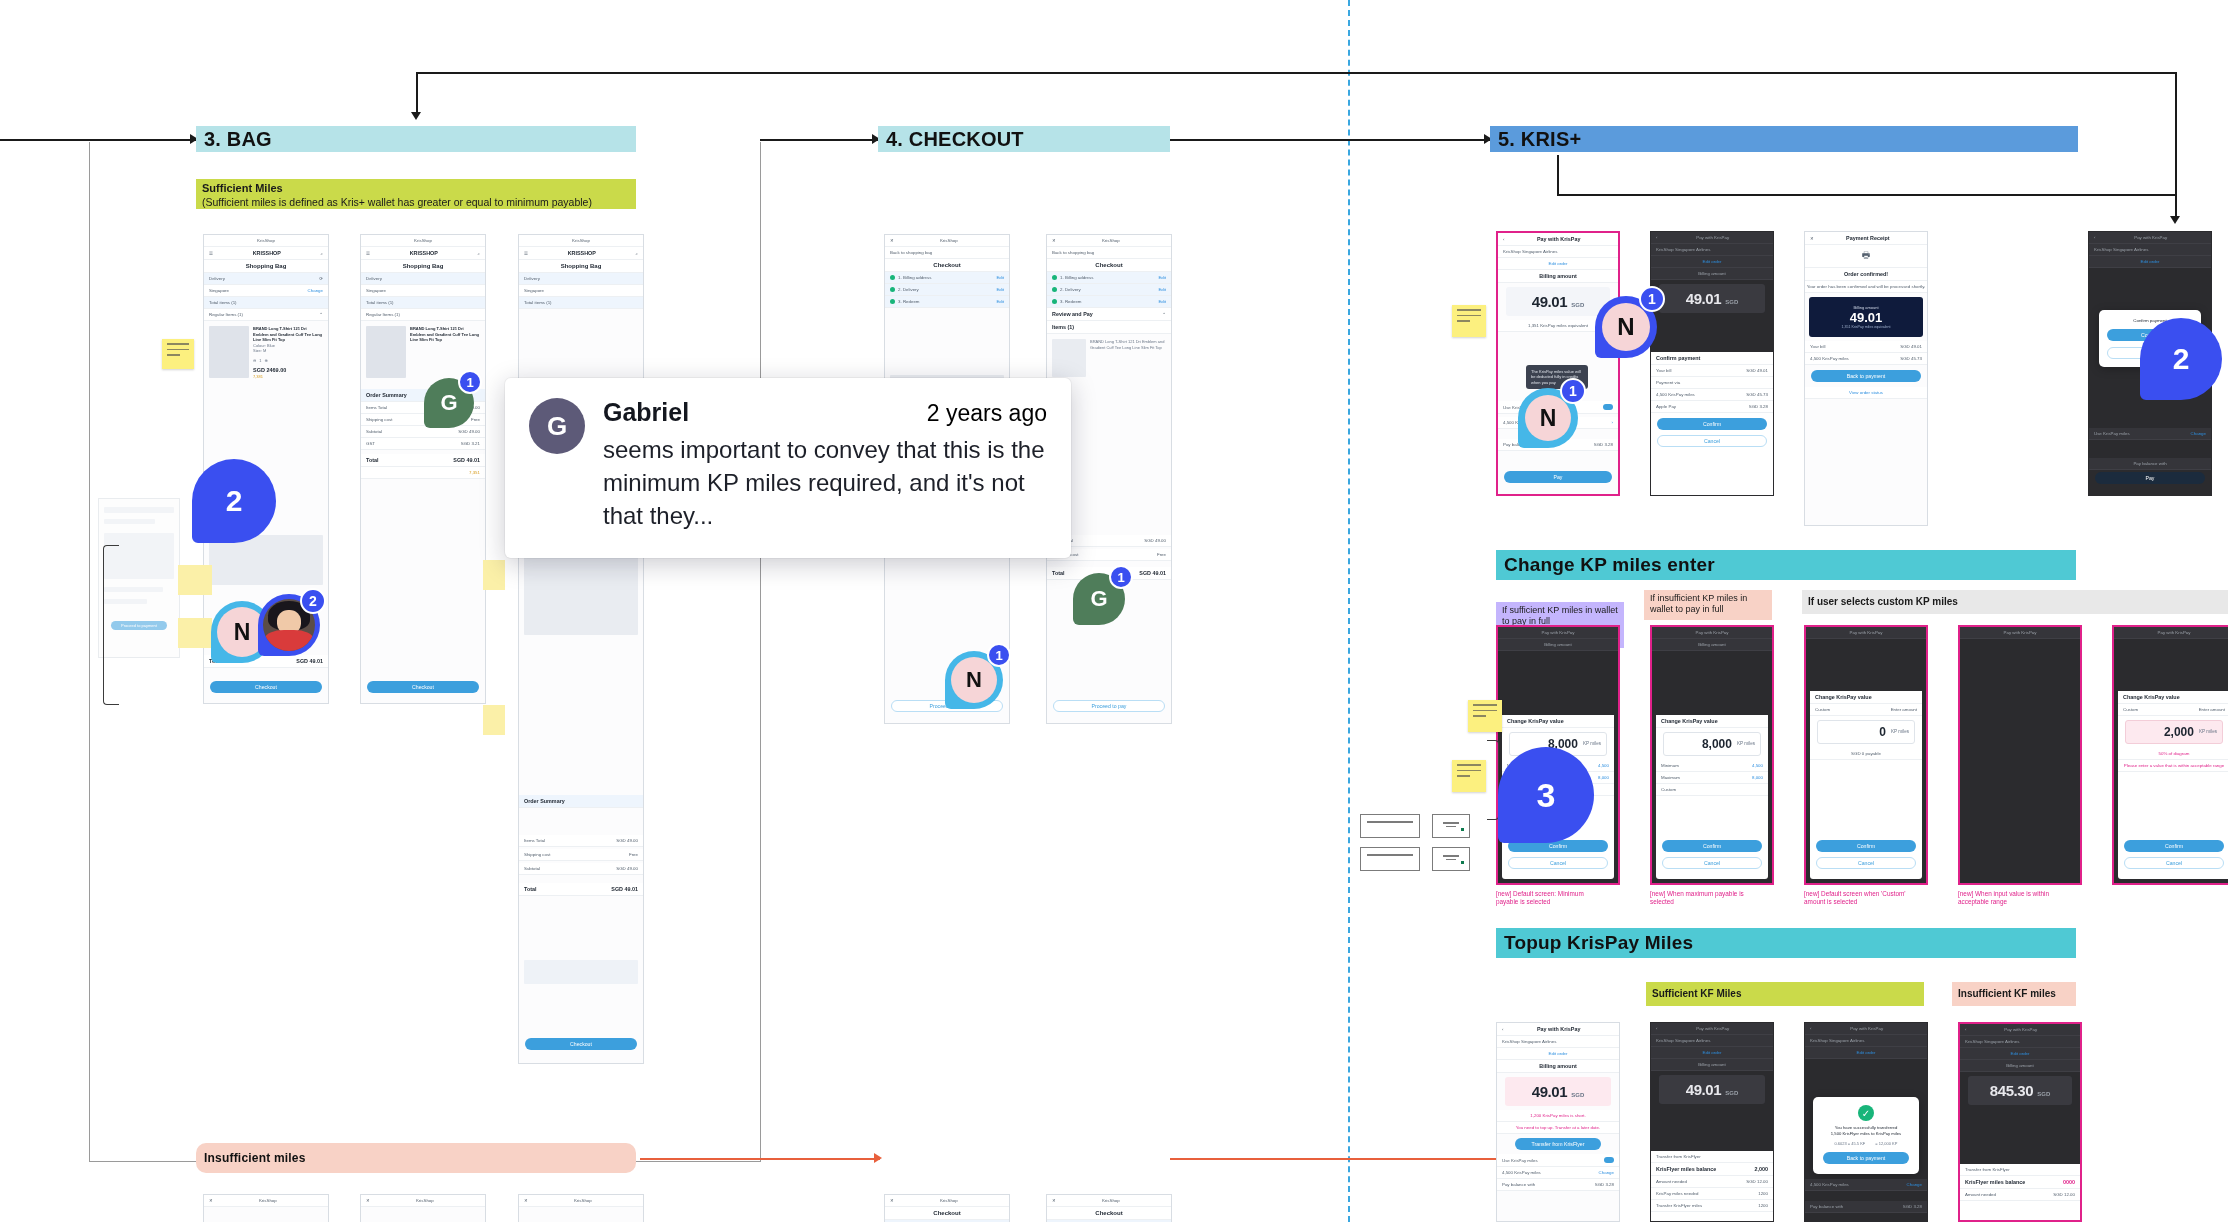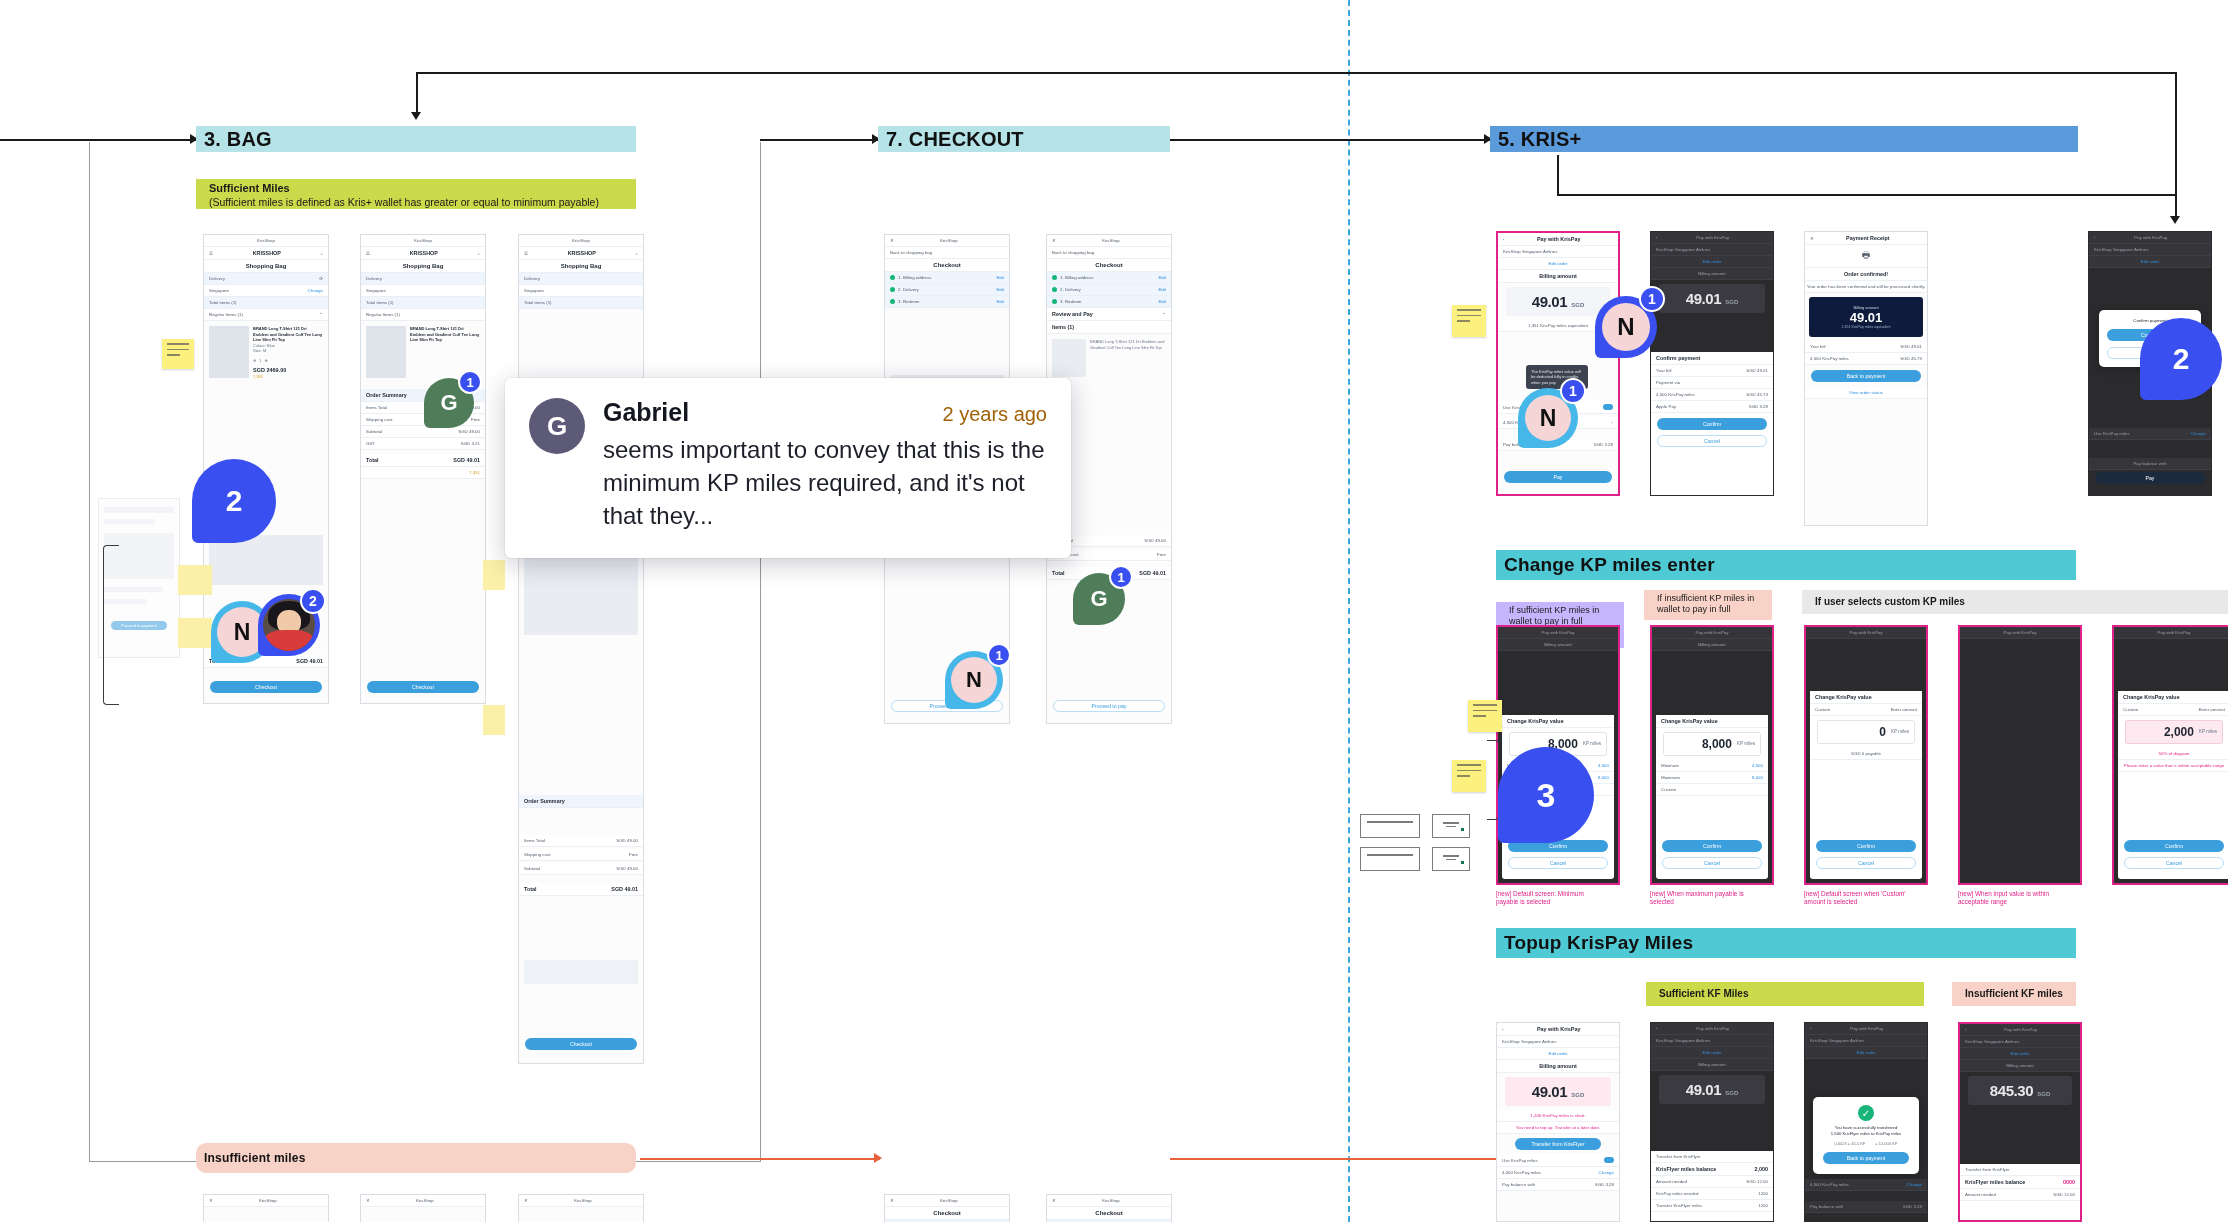--- a/index.html
+++ b/index.html
@@ -39,21 +39,21 @@
   .banner {
     position: absolute; display: flex; align-items: center;
     padding: 0 8px; font-weight: bold; color: #111;
     letter-spacing: .2px;
   }
   .banner.sec { height: 26px; font-size: 20px; }
   .banner.sub { height: 30px; font-size: 19px; }
 
   
   .tag {
-    position: absolute; padding: 3px 13px; font-size: 11px;
+    position: absolute; padding: 3px 6px; font-size: 11px;
     line-height: 1.25; color: #1a1a1a;
   }
   .tag b { font-weight: bold; display:block; }
   .tag .sm { font-size: 10.5px; }
 
   
   .phone {
     position: absolute; background: #fcfcfd; overflow: hidden;
     border: 1px solid #d8dde3;
   }
@@ -157,21 +157,21 @@
     padding:20px 24px 0 24px; display:flex; gap:18px;
   }
   #comment-card .av {
     width:56px;height:56px;border-radius:50%;background:#5d5a78;flex:none;
     display:flex;align-items:center;justify-content:center;
     color:#fff;font-size:26px;font-weight:bold;
   }
   #comment-card .body { flex:1; min-width:0; }
   #comment-card .hdr { display:flex; align-items:baseline; justify-content:space-between; }
   #comment-card .nm { font-size:25px; font-weight:bold; color:#14171f; }
-  #comment-card .tm { font-size:20px; color:#a16207; }
+  #comment-card .tm { font-size:23px; color:#000000; }
   #comment-card .txt {
     margin-top:6px; font-size:24px; line-height:1.38; color:#1d2029;
   }
 </style>
 </head>
 <body>
 
 <div id="board">
 
   <div class="dashline" style="left:1348px;"></div>
@@ -205,21 +205,21 @@
   <div class="arrow-r red" style="left:1504px;top:1153px;"></div>
 
   <div class="ln h" style="left:185px;top:620px;width:60px;"></div>
   <div class="ln h" style="left:185px;top:634px;width:60px;"></div>
 
   <div class="banner sec" style="left:196px;top:126px;width:440px;background:#b6e3e8;">
     <span>3. BAG</span>
   </div>
 
   <div class="banner sec" style="left:878px;top:126px;width:292px;background:#b6e3e8;">
-    <span>7. CHECKOUT</span>
+    <span>4. CHECKOUT</span>
   </div>
 
   <div class="banner sec" style="left:1490px;top:126px;width:588px;background:#5b9bdc;">
     <span>5. KRIS+</span>
   </div>
 
   <div class="tag" style="left:196px;top:179px;width:440px;height:30px;background:#cada4a;">
     <b>Sufficient Miles</b>
     <span class="sm">(Sufficient miles is defined as Kris+ wallet has greater or equal to minimum payable)</span>
   </div>

